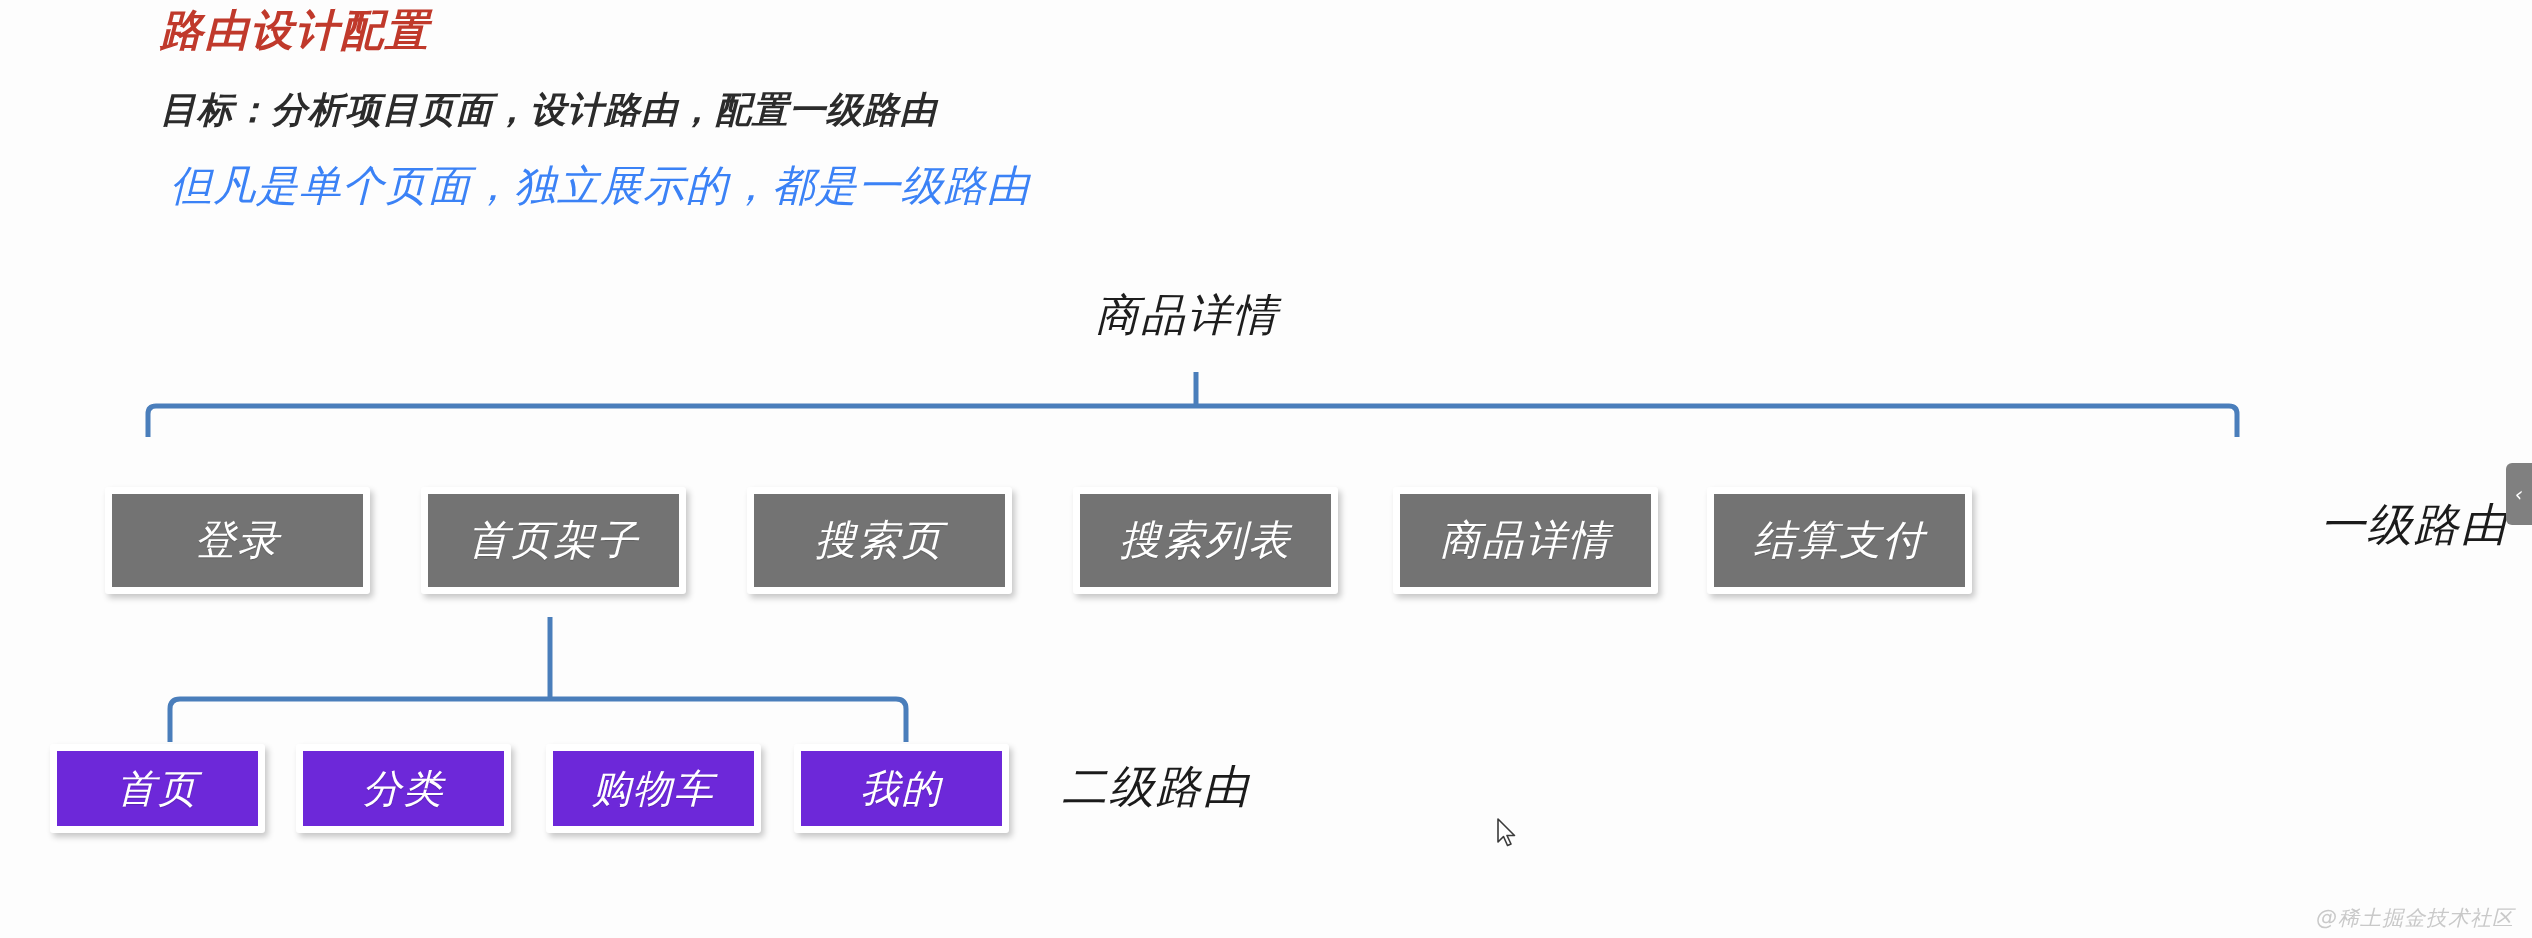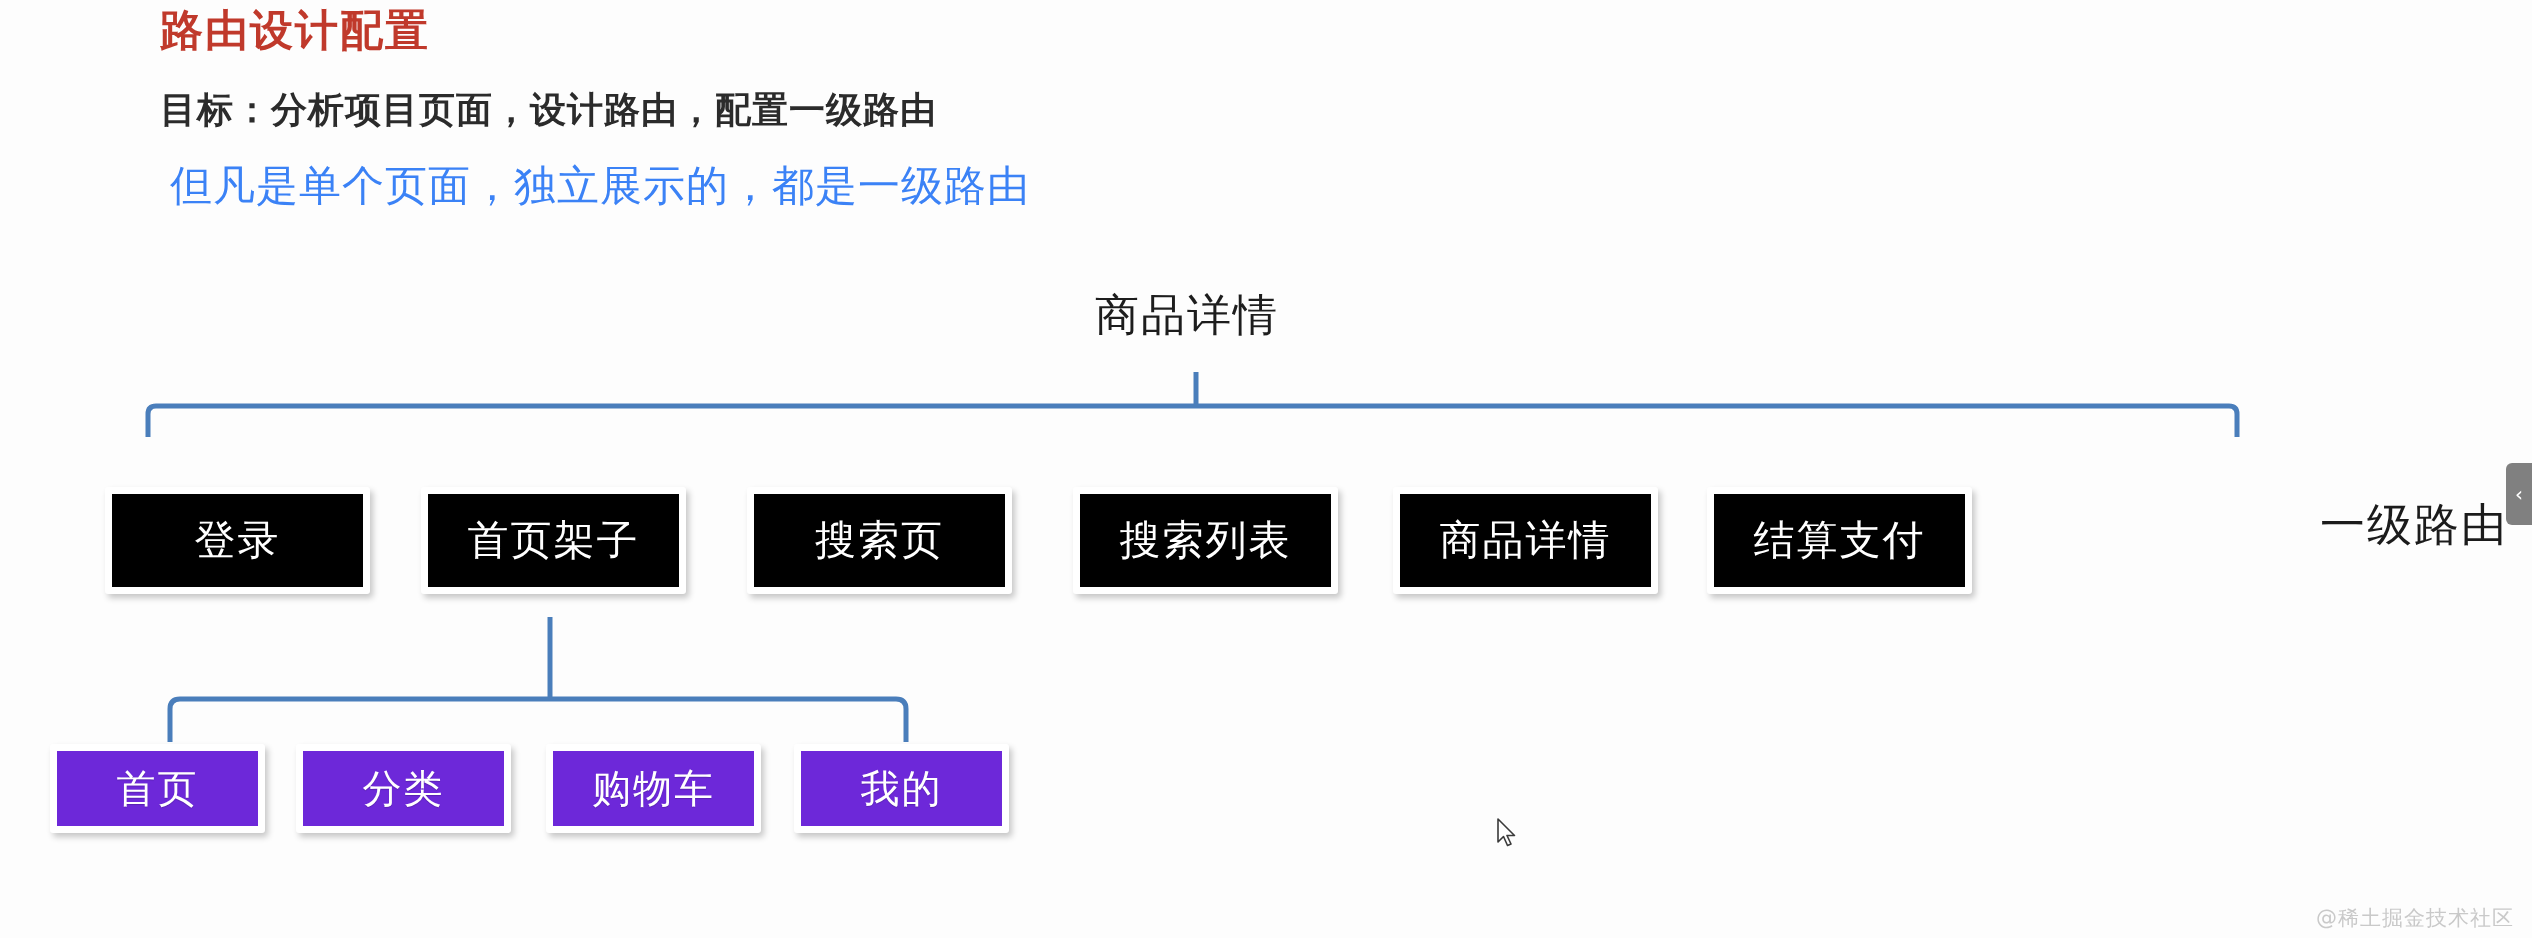--- a/index.html
+++ b/index.html
@@ -9,20 +9,21 @@
   }
   body {
     font-family: "DejaVu Sans", "Liberation Sans", sans-serif;
   }
   #screen {
     position: relative;
     width: 2532px;
     height: 938px;
     background: #fdfdfd;
     overflow: hidden;
+    font-style: italic;
   }
 
   
   .slide-title {
     position: absolute;
     left: 160px;
     top: 2px;
     font-size: 43px;
     font-weight: bold;
     color: #C0392B;
@@ -79,21 +80,21 @@
     align-items: center;
     justify-content: center;
     border: 7px solid #ffffff;
     border-radius: 3px;
     box-shadow: 3px 4px 6px rgba(0,0,0,0.22);
     color: #ffffff;
     white-space: nowrap;
     text-shadow: 0 1px 1px rgba(0,0,0,0.18);
   }
   .node.level1 {
-    background: #000000;
+    background: #737373;
     font-size: 41px;
     letter-spacing: 2px;
     height: 107px;
   }
   .node.level2 {
     background: #6d28d9;
     font-size: 39px;
     letter-spacing: 2px;
     height: 89px;
   }
@@ -212,20 +213,21 @@
   <div class="node level2" style="left:546px; top:744px; width:215px;">
     <span>购物车</span>
   </div>
 
   <div class="node level2" style="left:794px; top:744px; width:215px;">
     <span>我的</span>
   </div>
 
   <div class="caption" id="caption-level1">一级路由</div>
 
+  <div class="caption" id="caption-level2">二级路由</div>
 
   <div id="collapse-tab">
     <span>‹</span>
   </div>
 
   <div id="watermark">@稀土掘金技术社区</div>
 
   <svg id="cursor" viewBox="0 0 22 32" xmlns="http://www.w3.org/2000/svg">
     <path d="M1 1 L1 24 L6.5 18.5 L10.5 27.5 L14 26 L10 17.5 L17.5 17.5 Z" fill="#ffffff" stroke="#3a3a3a" stroke-width="1.6" stroke-linejoin="round"></path>
   </svg>

